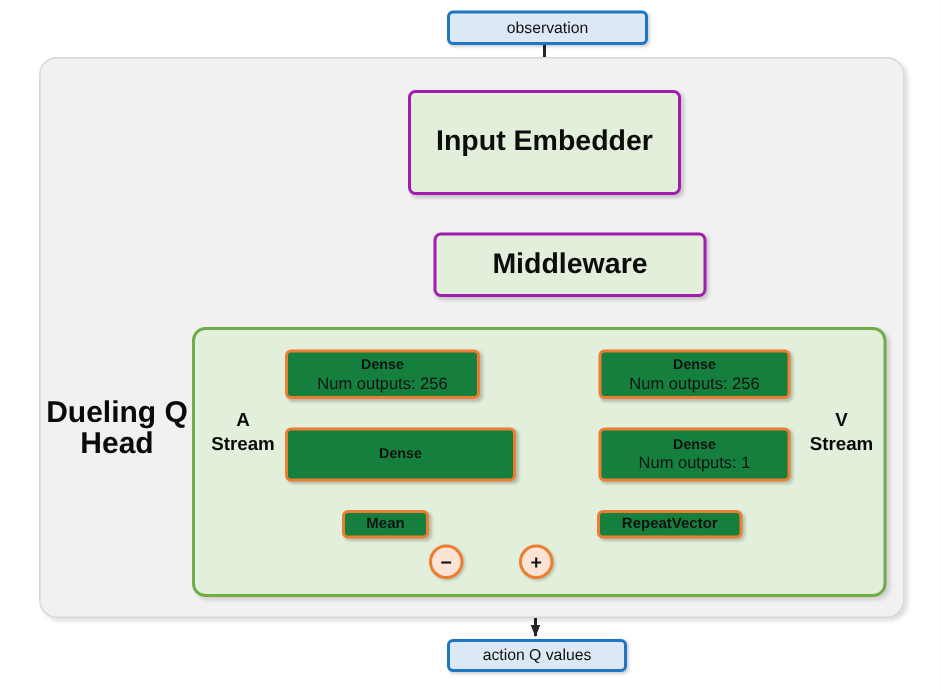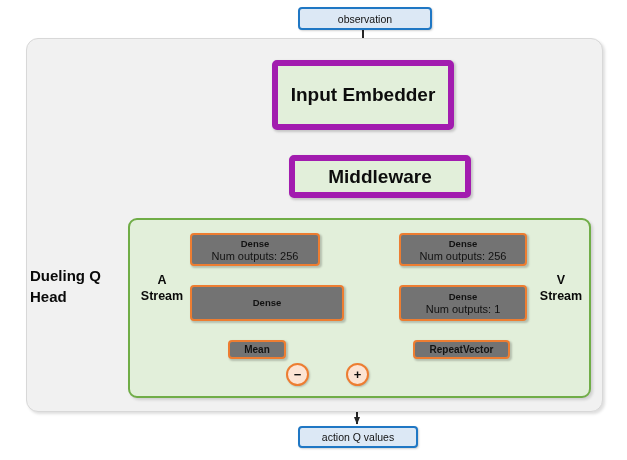--- a/index.html
+++ b/index.html
@@ -36,42 +36,42 @@
   .outer-container {
     background: #f1f1f1;
     border: 1px solid #d8d8d8;
     border-radius: 12px;
     box-shadow: 2px 2px 3px rgba(0,0,0,0.13);
   }
 
   
   .green-box {
     background: #e2efda;
-    border: 6px solid #a21caf;
+    border: 2px solid #a21caf;
     border-radius: 5px;
     display: flex;
     align-items: center;
     justify-content: center;
     font-size: 19px;
     font-weight: bold;
     color: #0d0d0d;
     box-shadow: 1.5px 1.5px 2.5px rgba(0,0,0,0.18);
   }
 
   
   .head-container {
     background: #e2efda;
     border: 2px solid #70ad47;
     border-radius: 9px;
     box-shadow: 2px 2px 3px rgba(0,0,0,0.14);
   }
 
   
   .layer-box {
-    background: #737373;
+    background: #15803d;
     border: 2px solid #ed7d31;
     border-radius: 4px;
     display: flex;
     flex-direction: column;
     align-items: center;
     justify-content: center;
     color: #121212;
     box-shadow: 1.5px 1.5px 2px rgba(0,0,0,0.2);
   }
   .layer-title { font-size: 9.5px; font-weight: bold; line-height: 12px; }
@@ -87,23 +87,24 @@
     align-items: center;
     justify-content: center;
     font-size: 13px;
     font-weight: bold;
     color: #111111;
     box-shadow: 1px 1px 2px rgba(0,0,0,0.2);
   }
 
   
   .big-label {
-    font-size: 15px;
+    font-size: 20px;
     font-weight: bold;
     color: #0a0a0a;
+    text-align: center;
     line-height: 21px;
   }
   .stream-label {
     font-size: 12.5px;
     font-weight: bold;
     color: #0a0a0a;
     text-align: center;
     line-height: 16px;
   }
 
@@ -212,21 +213,21 @@
   <div class="abs layer-box" style="left:399px; top:233px; width:128px; height:33px;">
     <div class="layer-title">Dense</div>
     <div class="layer-sub">Num outputs: 256</div>
   </div>
 
   <div class="abs layer-box" style="left:399px; top:285px; width:128px; height:36px;">
     <div class="layer-title">Dense</div>
     <div class="layer-sub">Num outputs: 1</div>
   </div>
 
-  <div class="abs layer-box" style="left:413px; top:340px; width:97px; height:19px;">
+  <div class="abs layer-box" style="left:398px; top:340px; width:97px; height:19px;">
     <div class="layer-single">RepeatVector</div>
   </div>
 
   <div class="abs io-box" style="left:298px; top:426px; width:120px; height:22px;">
     <span>action Q values</span>
   </div>
 
 </div>
 
 </body></html>

